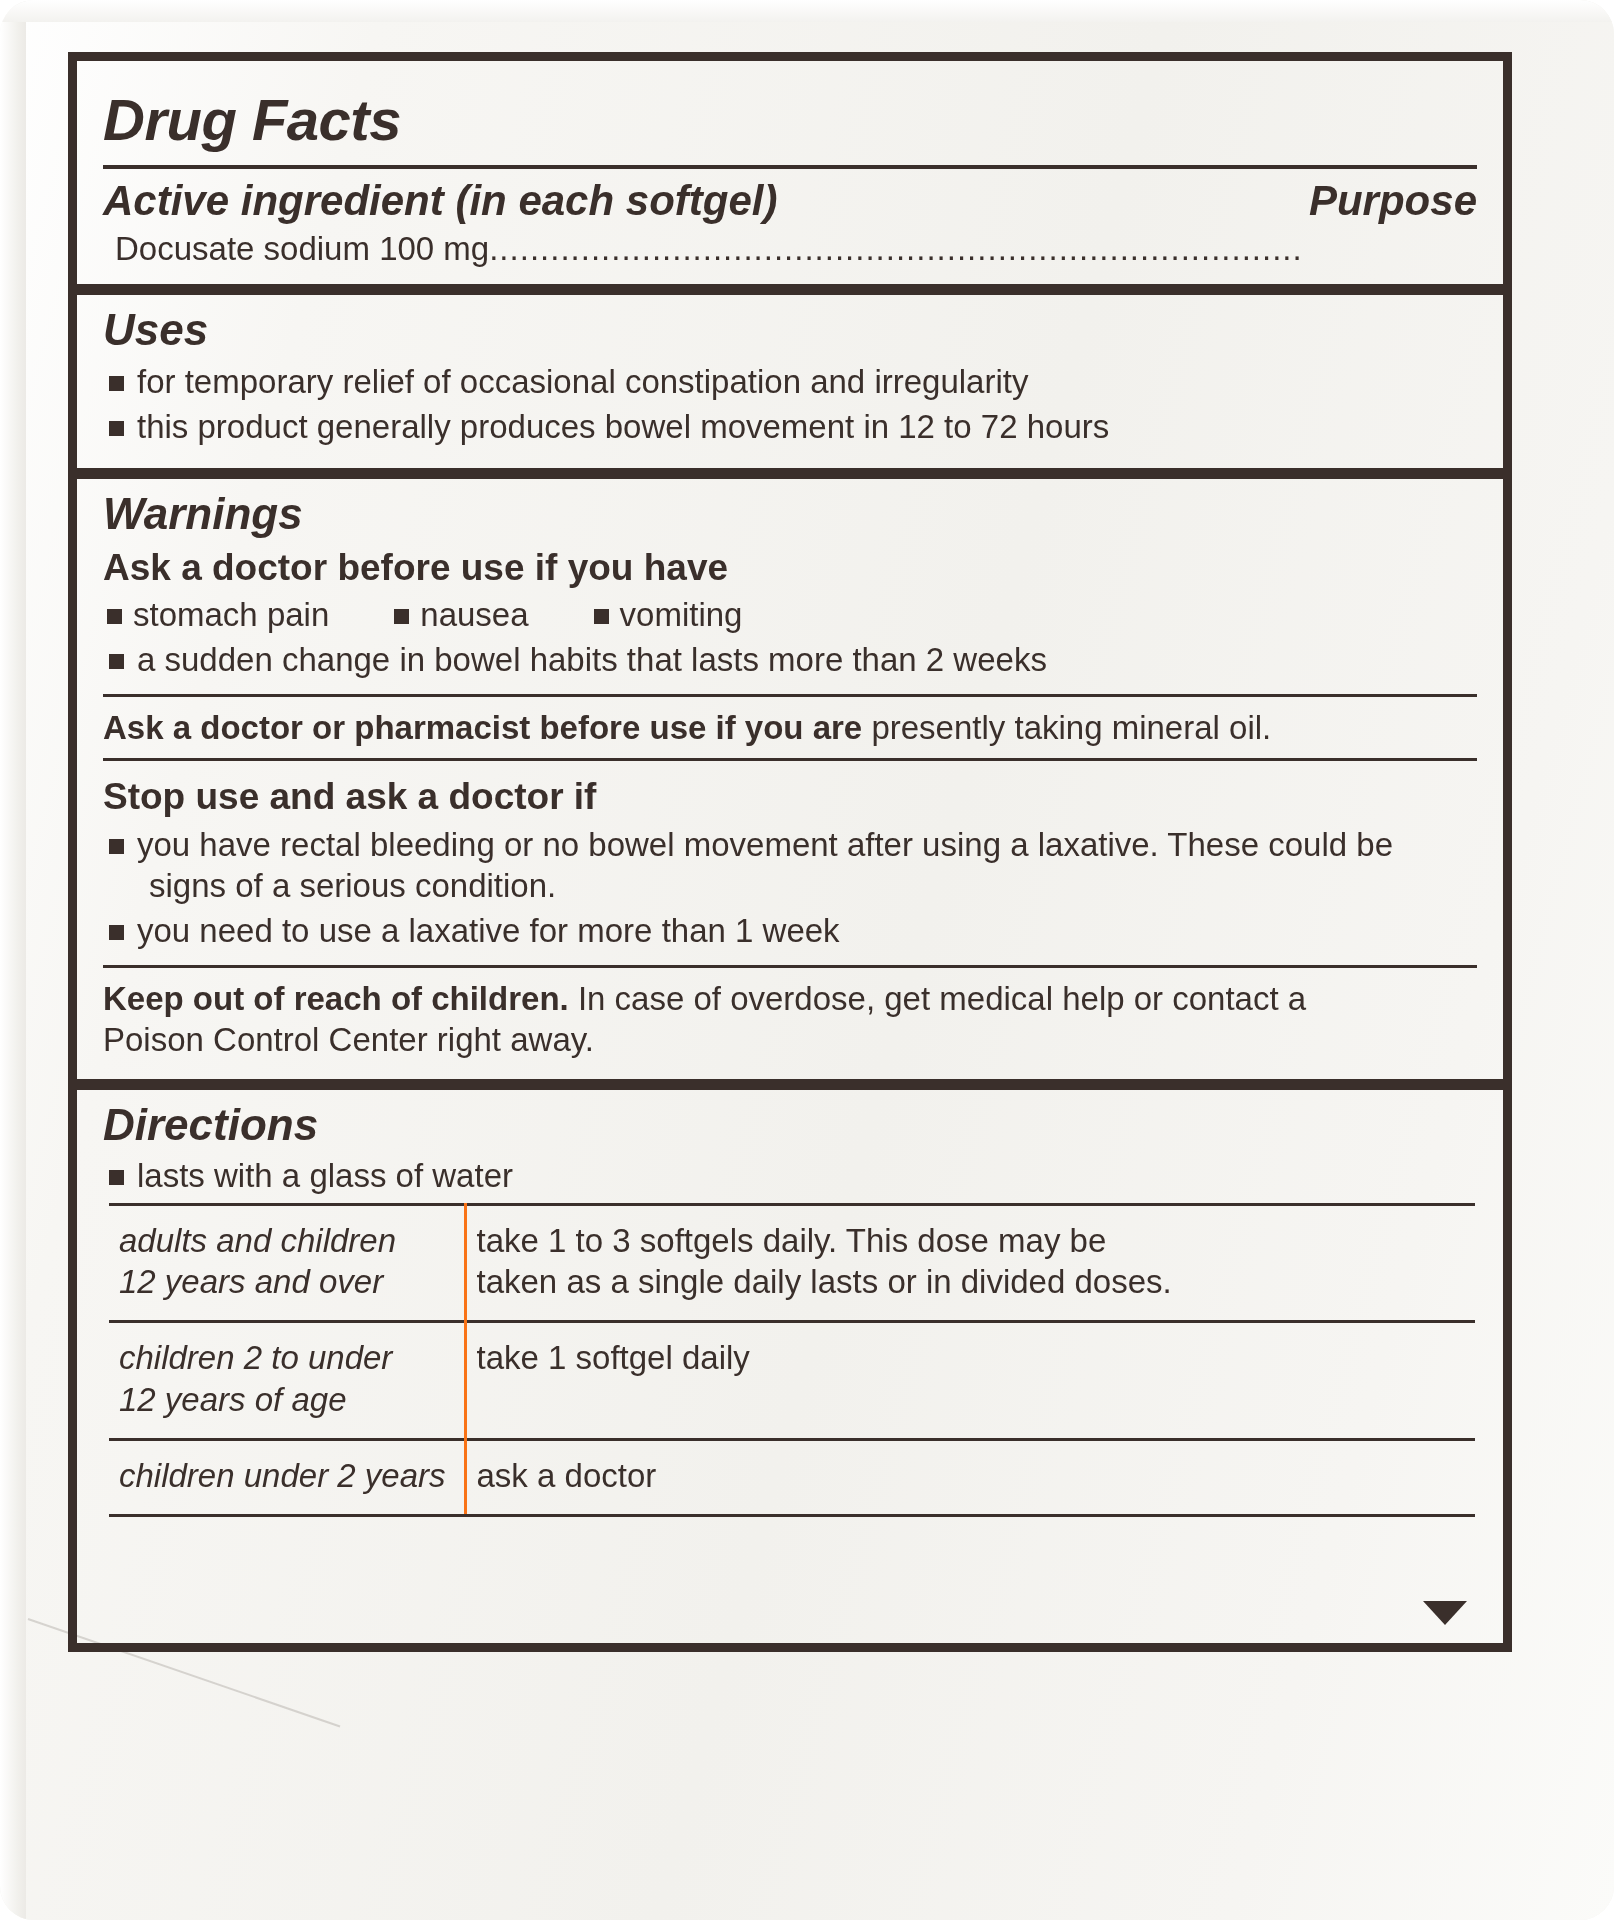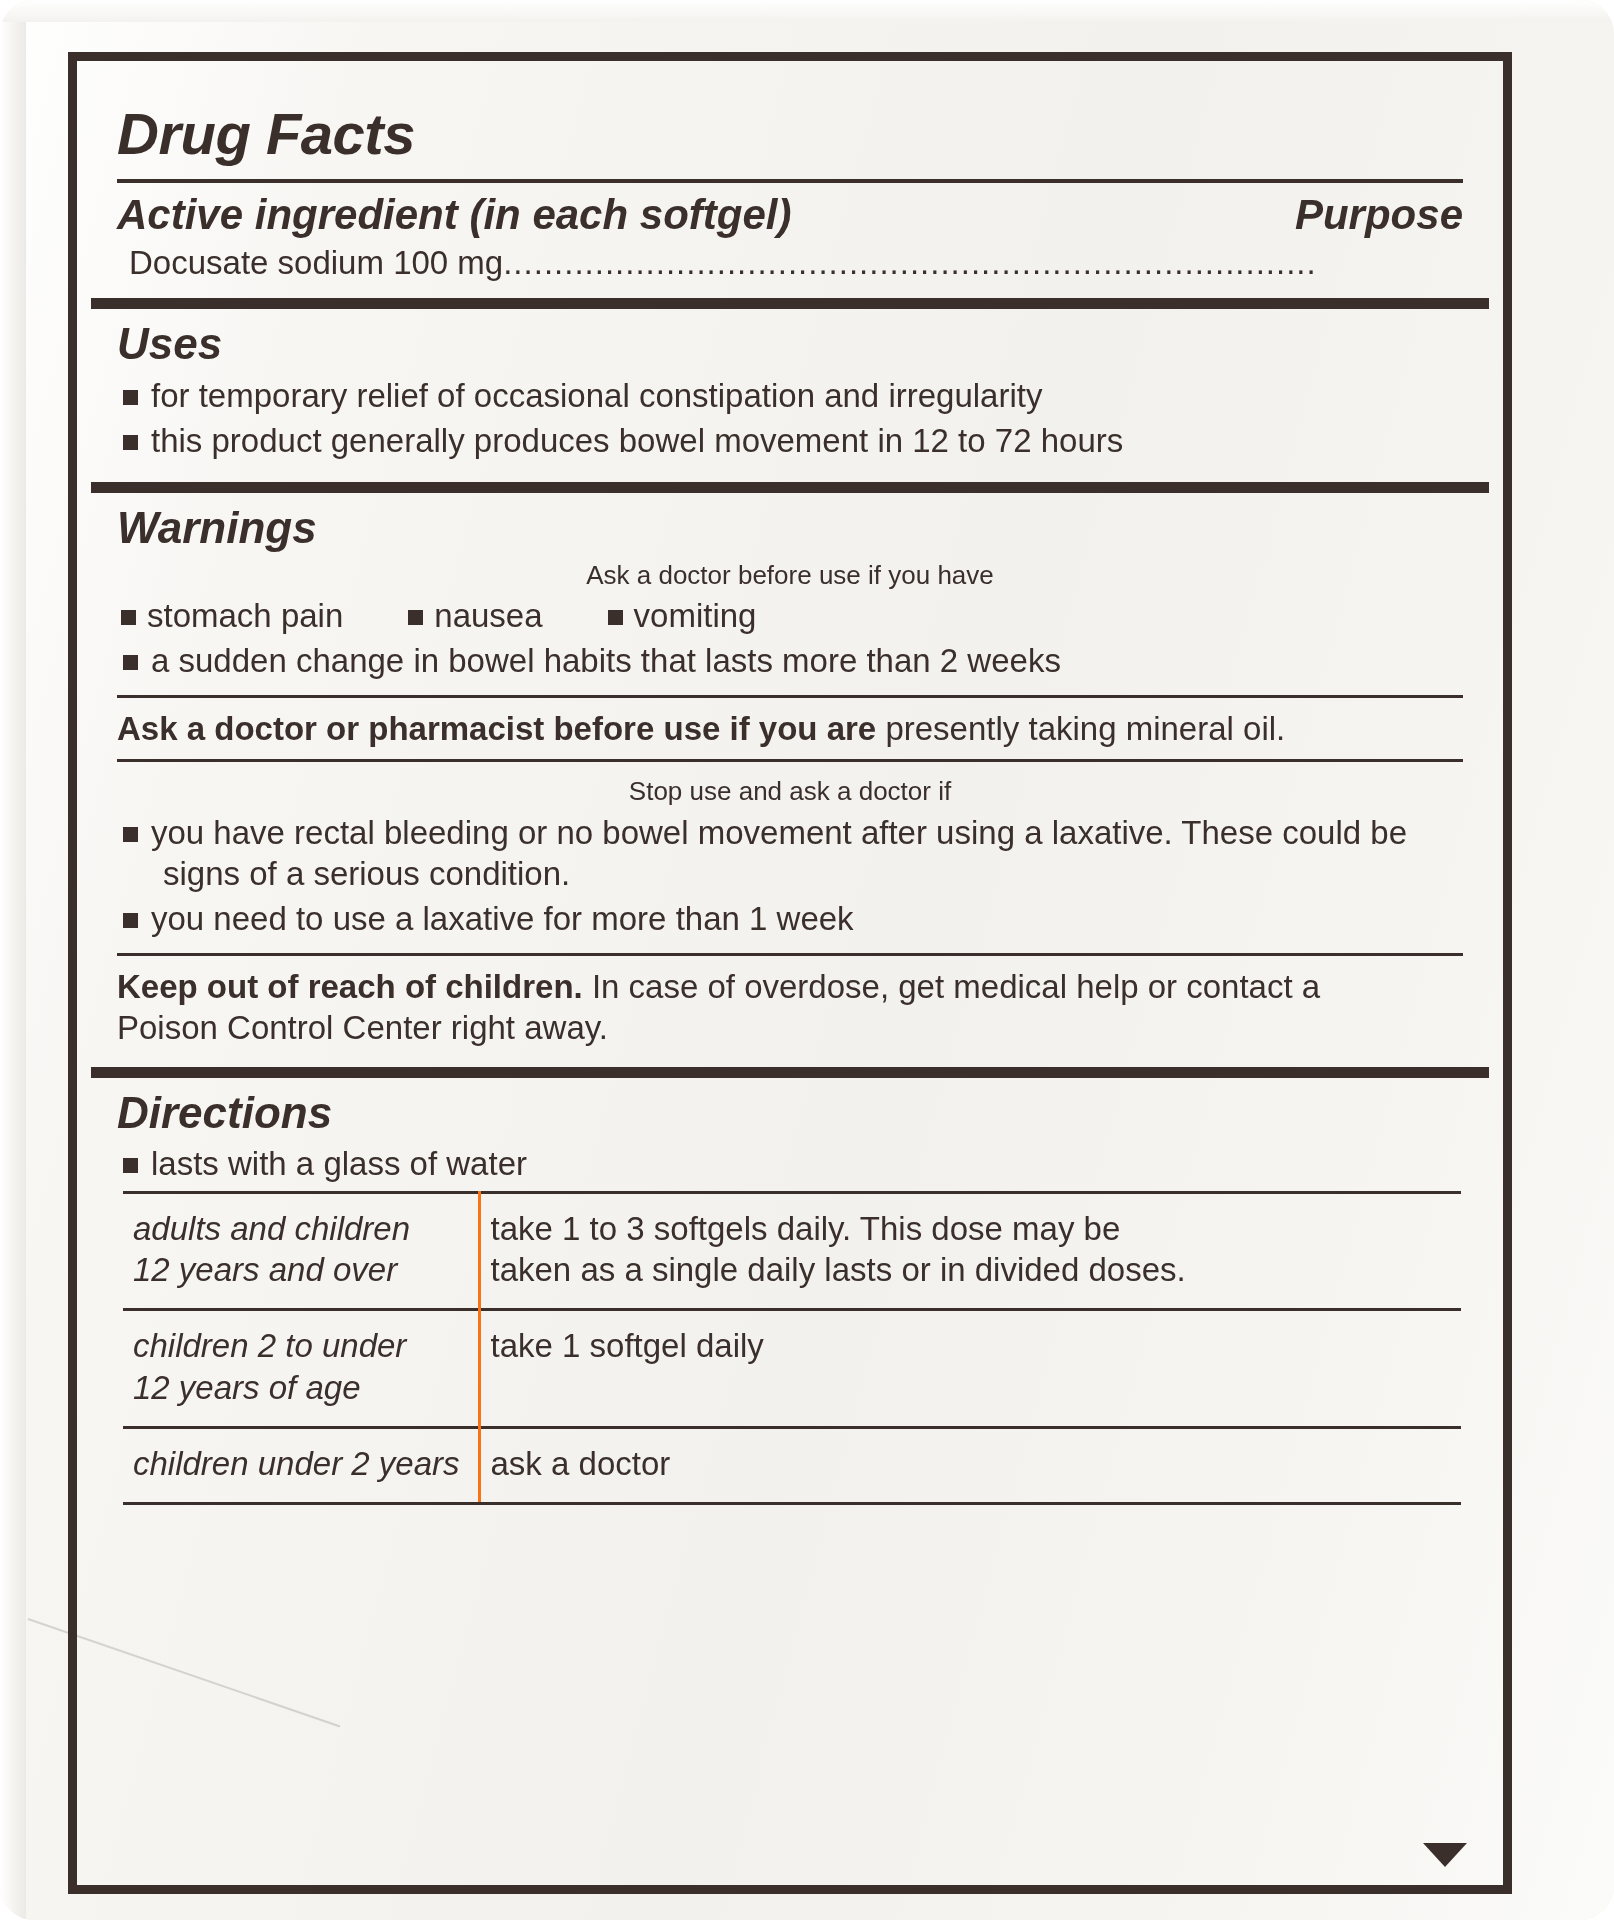--- a/index.html
+++ b/index.html
@@ -41,24 +41,24 @@
     width:330px; height:2px;
     background: rgba(140,132,126,.30);
     transform: rotate(19deg);
     transform-origin: left center;
   }
 
   
   .df {
     position: absolute;
     left: 68px; top: 52px;
-    width: 1444px; height: 1842px;
+    width: 1444px; height: 1600px;
     border: 9px solid #3a2f2b;
     background: transparent;
-    padding: 14px;
+    padding: 0;
   }
 
   .pad { padding: 0 26px; }
 
   
   .bar-heavy { height: 11px; background: #3a2f2b; margin: 0; }
   .rule-thin { height: 3px;  background: #3a2f2b; margin: 0 26px; }
 
   
   .df-title {
@@ -90,25 +90,24 @@
   }
   .sec-head-row .left,
   .sec-head-row .right {
     font-size: 42px;
     font-weight: 700;
     font-style: italic;
     line-height: 1.06;
   }
 
   .sub-head {
-    font-size: 26px;
-    font-weight: 400;
+    font-size: 37px;
+    font-weight: 700;
     line-height: 1.18;
     padding: 4px 0 2px 0;
-    text-align: center;
   }
 
   .body-line {
     font-size: 33px;
     line-height: 1.26;
     font-weight: 400;
   }
   .body-line b { font-weight: 700; }
 
   

